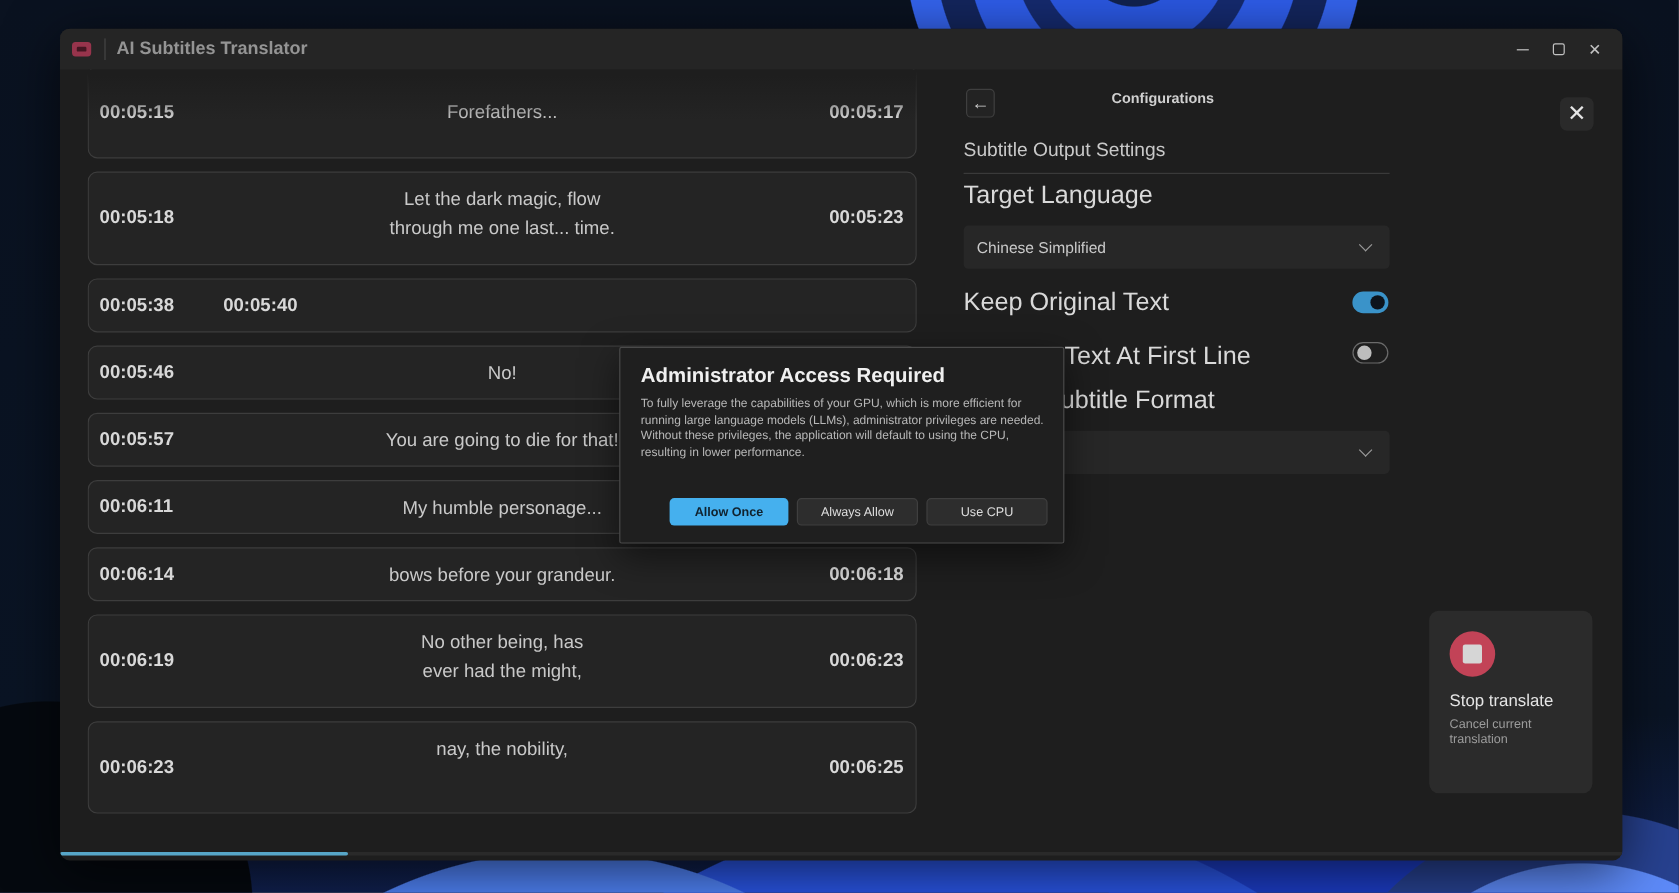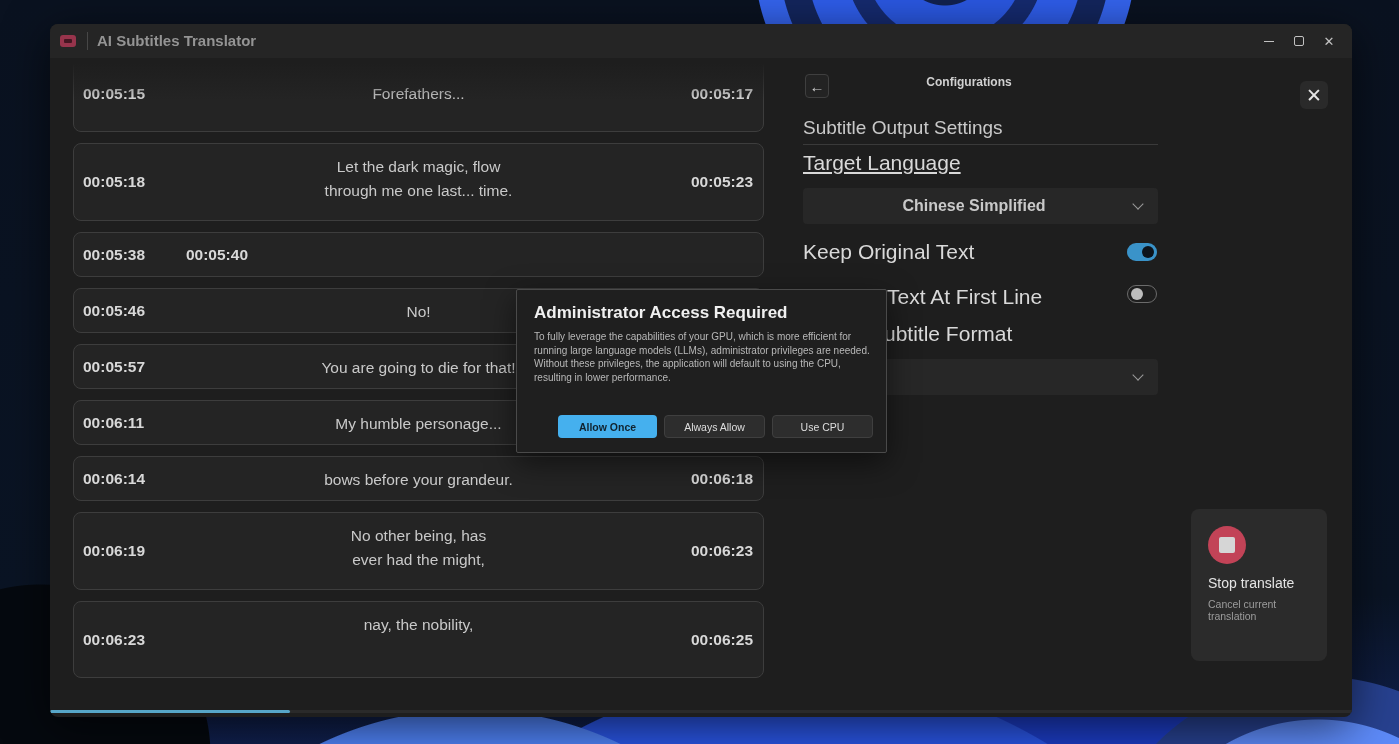--- a/index.html
+++ b/index.html
@@ -58,32 +58,32 @@
   .sub-row:first-child .sub-text { padding-top:26px; }
   .list-fade { position:absolute; left:23px; top:34px; width:691px; height:42px; z-index:5;
     background:linear-gradient(180deg, #1e1e1e 12%, rgba(30,30,30,0) 100%); pointer-events:none; }
 
   
   .back-btn { position:absolute; left:755px; top:50px; width:24px; height:24px; border:1px solid #3f3f3f; border-radius:4px;
     display:flex; align-items:center; justify-content:center; color:#cfcfcf; font-size:15px; background:#232323; }
   .config-title { position:absolute; left:753px; top:51px; width:332px; text-align:center; font-size:12px; font-weight:bold; color:#d0d0d0; }
   .panel-close { position:absolute; left:1250px; top:57px; width:28px; height:28px; background:#2a2a2a; border-radius:6px;
     display:flex; align-items:center; justify-content:center; color:#e6e6e6; font-size:19px; font-weight:300; }
-  .section-label { position:absolute; left:753px; top:93px; font-size:19px; color:#c9c9c9; }
+  .section-label { position:absolute; left:753px; top:93px; font-size:16px; color:#c9c9c9; }
   .section-rule { position:absolute; left:753px; top:120px; width:355px; border-top:1px solid #3a3a3a; }
   .h-label { position:absolute; font-size:21px; color:#d9d9d9; }
-  .lbl-target { left:753px; top:127px;text-decoration:underline; }
+  .lbl-target { left:753px; top:127px; }
   .lbl-keep { left:753px; top:216px; }
   .lbl-firstline { left:837px; top:261px; }
   .lbl-format { left:834px; top:298px; }
   .dropdown { position:absolute; left:753px; width:355px; height:36px; background:#272727; border-radius:4px;
     display:flex; align-items:center; }
   .dd-1 { top:164px; }
   .dd-2 { top:335px; }
-  .dd-value { font-size:16px; font-weight:bold; color:#c9c9c9; padding-left:11px; flex:1;text-align:center; }
+  .dd-value { font-size:13px; font-weight:normal; color:#c9c9c9; padding-left:11px; flex:1; }
   .chev { width:8px; height:8px; border-right:1.5px solid #9a9a9a; border-bottom:1.5px solid #9a9a9a;
     transform:rotate(45deg); margin-right:16px; margin-top:-4px; }
   .toggle { position:absolute; width:30px; height:18px; border-radius:9px; }
   .toggle .knob { position:absolute; top:3px; width:12px; height:12px; border-radius:50%; }
   .tg-on { left:1077px; top:219px; background:#3a93c9; }
   .tg-on .knob { right:3px; background:#0d141c; }
   .tg-off { left:1077px; top:261px; background:transparent; border:1px solid #6b6b6b; }
   .tg-off .knob { left:3px; top:2px; background:#bdbdbd; }
 
   

